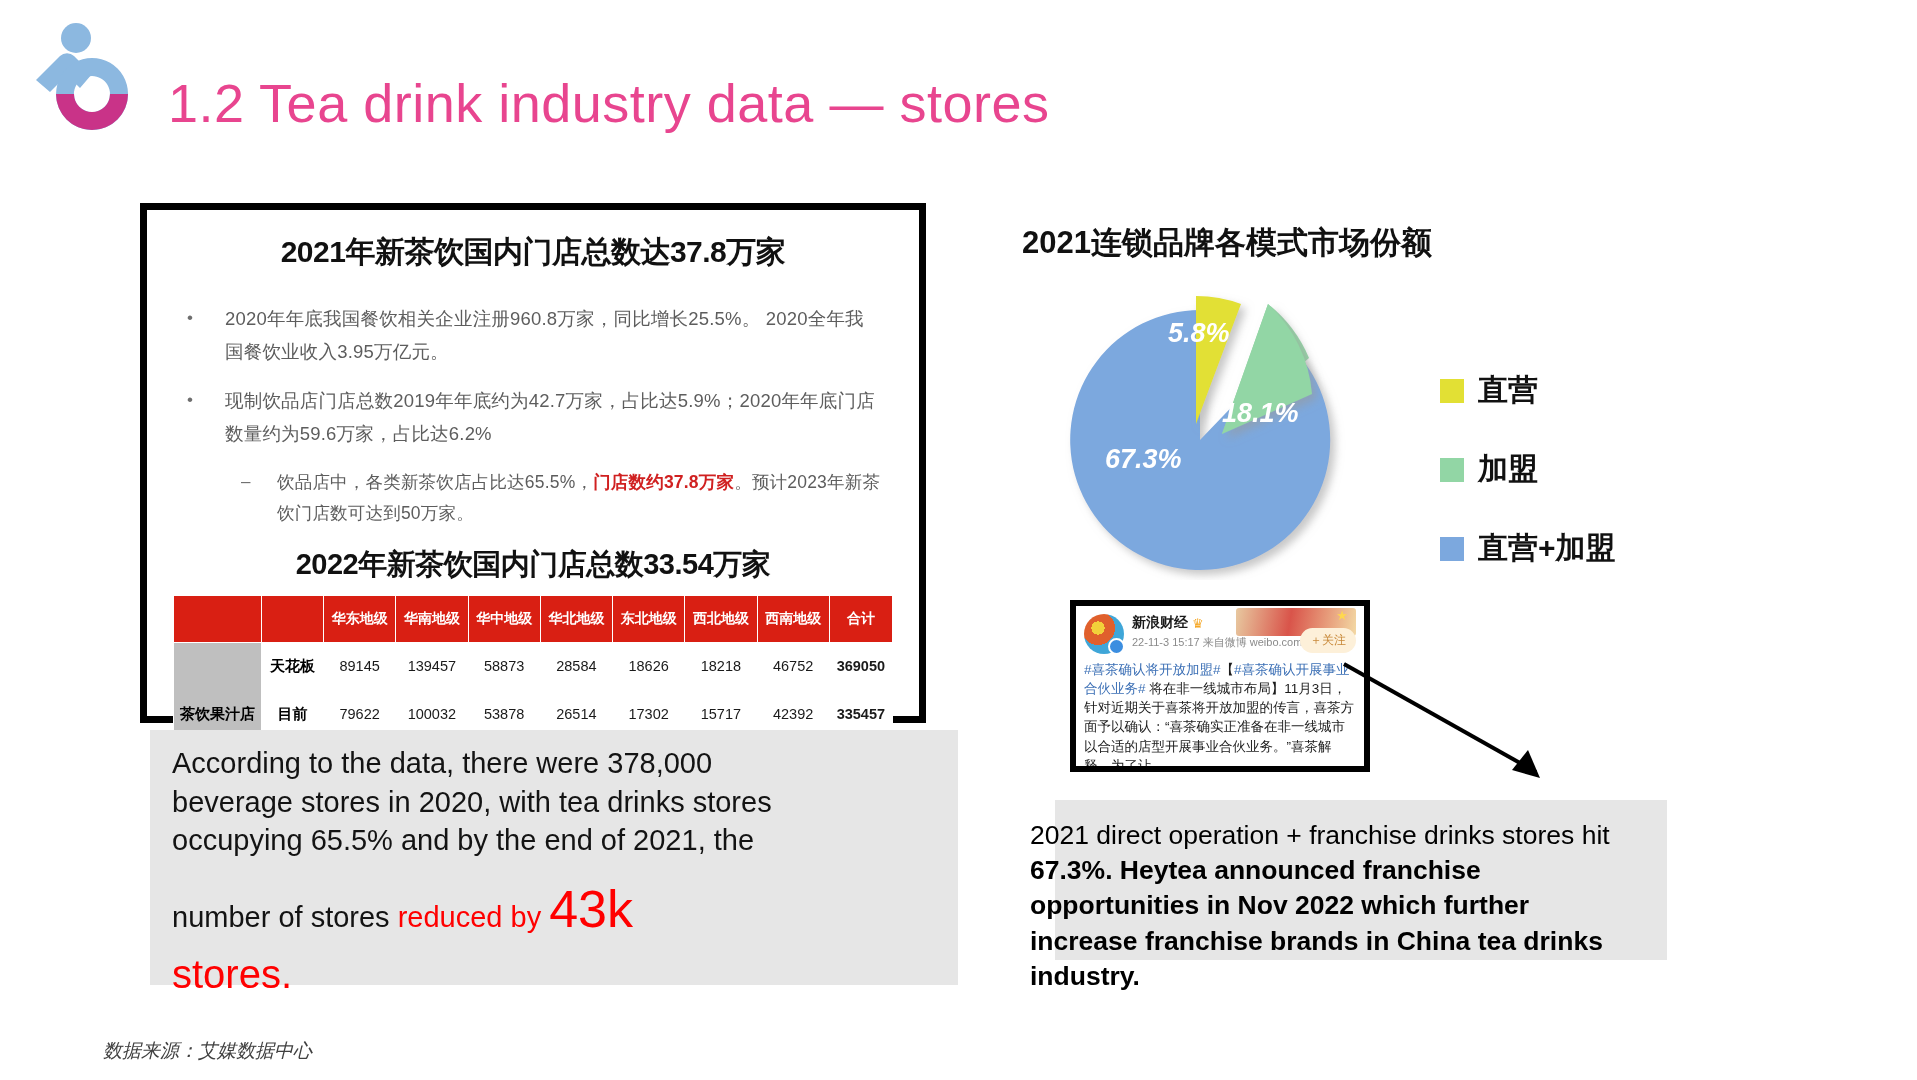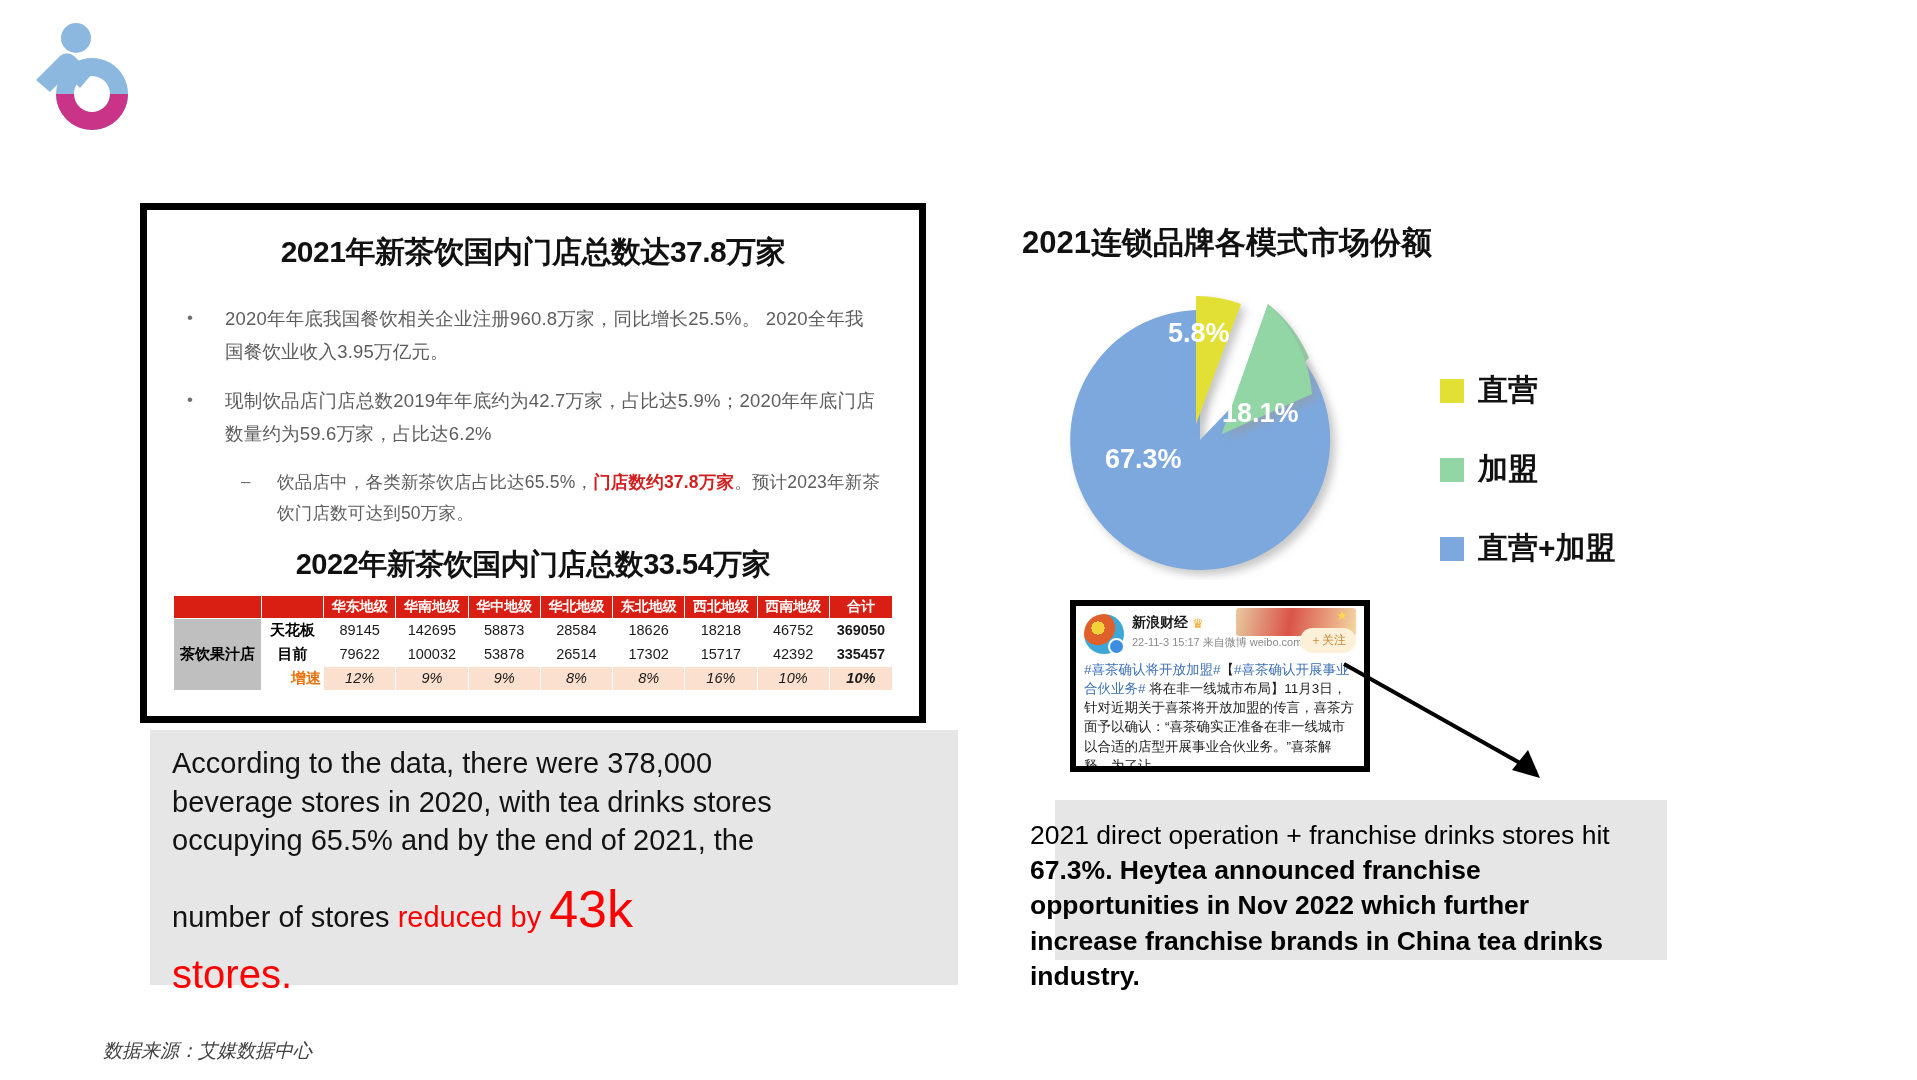--- a/index.html
+++ b/index.html
@@ -51,21 +51,21 @@
   }
 
   
   .tbl-wrap { padding: 10px 26px 0 26px; }
   table.data {
     border-collapse: collapse; width: 100%;
     font-size: 14.5px; color: #1a1a1a;
   }
   table.data td, table.data th {
     border: 1px solid #ffffff; text-align: center;
-    padding: 2px 2px; height: 22px; white-space: nowrap; margin-top: 40px;
+    padding: 14px 2px; height: 22px; white-space: nowrap; margin-top: 40px;
   }
   table.data thead th { background:#d91f13; color:#ffffff; font-weight: bold; font-size: 14px; }
   table.data thead th.blank { background:#d91f13; }
   td.rowlabel { background:#bfbfbf; font-weight:bold; color:#000; font-size:15px; }
   td.sublabel { background:#ffffff; font-weight:bold; color:#000; border:1px solid #9a9a9a; font-size:15px; }
   td.num { background:#ffffff; border:1px solid #9a9a9a; }
   td.total { background:#ffffff; border:1px solid #9a9a9a; font-weight:bold; }
   tr.growth td.sublabel { color:#e8720c; background:#ffffff;text-align:right; }
   tr.growth td.num, tr.growth td.total { background:#fbe0cf; font-style: italic; }
   tr.growth td.total { font-weight: bold; }
@@ -80,21 +80,21 @@
   .left-note .red { color:#ff0000; }
   .left-note .big43 { color:#ff0000; font-size: 52px; line-height: 0.9; }
   .left-note .stores { color:#ff0000; font-size: 40px; line-height: 1.1; display:block; margin-top: 16px;}
   .note-line2 { margin-top: 26px; }
 
   
   .pie-title {
     position: absolute; left: 1022px; top: 222px;
     font-size: 31px; font-weight: bold; color:#111; white-space: nowrap;
   }
-  .pie-area { position: absolute; left: 1050px; top: 280px; width: 330px; height: 300px; }
+  .pie-area { position: absolute; left: 1050px; top: 280px; width: 330px; height: 300px; font-style: italic; }
   .legend { position: absolute; left: 1440px; top: 370px; }
   .legend-item { display: flex; align-items: center; margin-bottom: 38px; }
   .legend-sw { width: 24px; height: 24px; margin-right: 14px; flex:none; }
   .legend-label { font-size: 30px; color:#111; font-weight:700; white-space: nowrap; }
 
   
   .weibo {
     position: absolute; left: 1070px; top: 600px;
     width: 300px; height: 172px;
     background:#ffffff; border: 6px solid #000; overflow: hidden;
@@ -155,20 +155,21 @@
 
   <div class="logo">
     <svg width="110" height="120" viewBox="0 0 110 120">
       <circle cx="54" cy="20" r="15" fill="#8cb8e0"></circle>
       <path d="M14 62 L38 38 A10 10 0 0 1 52 38 L70 56 L58 70 L45 57 L28 74 Z" fill="#8cb8e0"></path>
       <path d="M70 40 a36 36 0 1 0 0.1 0 Z M70 58 a18 18 0 1 1 -0.1 0 Z" fill="#8cb8e0" fill-rule="evenodd"></path>
       <path d="M34 76 a36 36 0 0 0 72 0 Z M52 76 a18 18 0 0 0 36 0 Z" fill="#c93388" fill-rule="evenodd"></path>
     </svg>
   </div>
 
+  <div class="title">1.2 Tea drink industry data — stores</div>
 
   <div class="left-card">
     <div class="card-h1">2021年新茶饮国内门店总数达37.8万家</div>
 
     <div class="bullets">
       <div class="bullet-row">
         <div class="bullet-mark">•</div>
         <div class="bullet-text">2020年年底我国餐饮相关企业注册960.8万家，同比增长25.5%。 2020全年我国餐饮业收入3.95万亿元。</div>
       </div>
       <div class="bullet-row">
@@ -197,21 +198,21 @@
             <th>西北地级</th>
             <th>西南地级</th>
             <th>合计</th>
           </tr>
         </thead>
         <tbody>
           <tr>
             <td class="rowlabel" rowspan="3">茶饮果汁店</td>
             <td class="sublabel">天花板</td>
             <td class="num">89145</td>
-            <td class="num">142695</td>
+            <td class="num">139457</td>
             <td class="num">58873</td>
             <td class="num">28584</td>
             <td class="num">18626</td>
             <td class="num">18218</td>
             <td class="num">46752</td>
             <td class="total">369050</td>
           </tr>
           <tr>
             <td class="sublabel">目前</td>
             <td class="num">79622</td>

